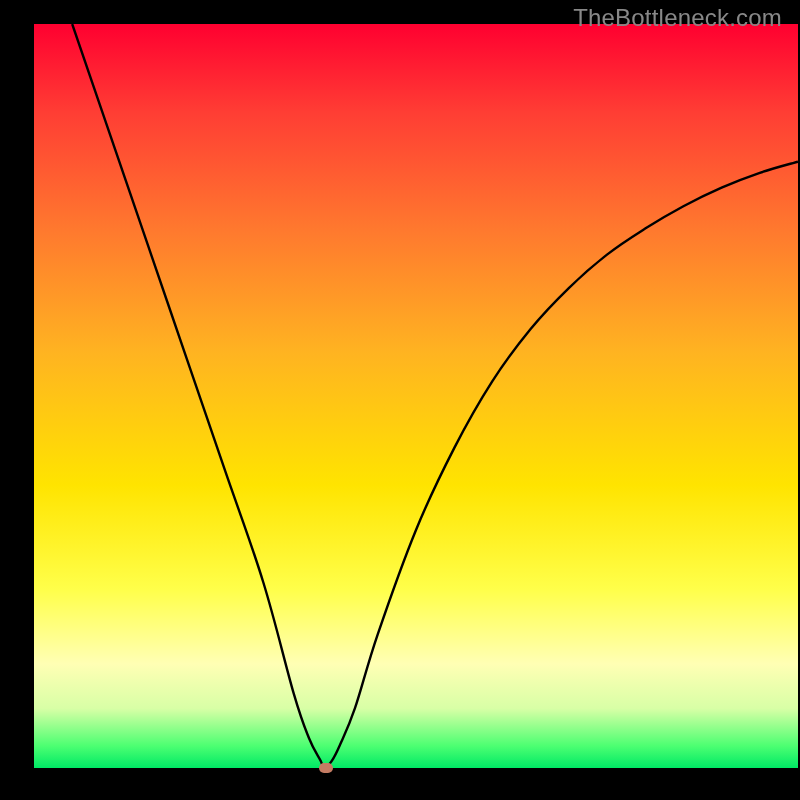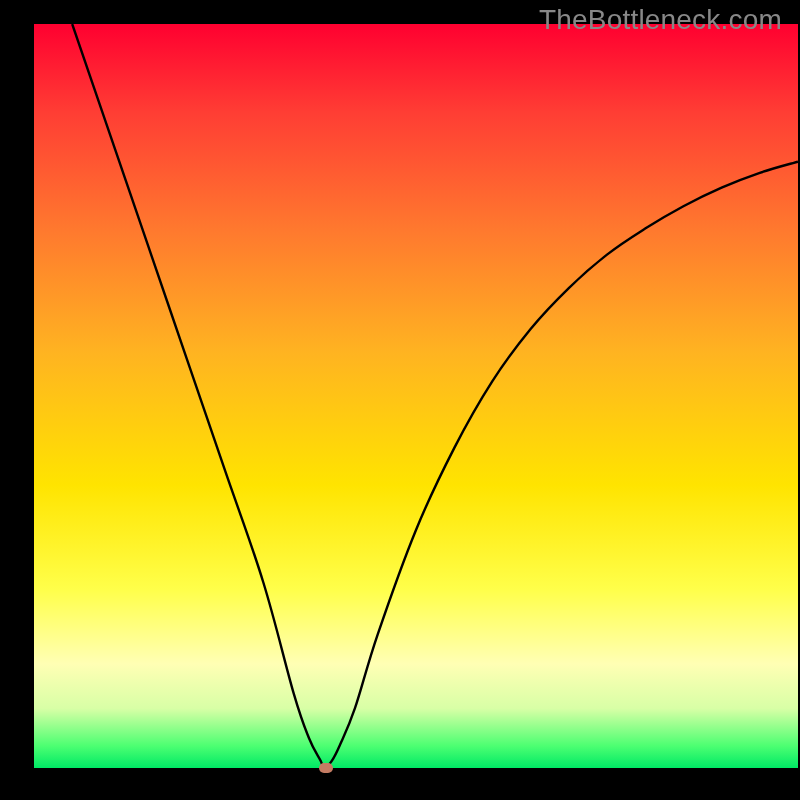--- a/index.html
+++ b/index.html
@@ -9,21 +9,21 @@
     background: #000;
     position: relative;
     font-family: Arial, Helvetica, sans-serif;
     overflow: hidden;
   }
   .watermark {
     position: absolute;
     top: 4px;
     right: 18px;
     color: #888;
-    font-size: 28px;
+    font-size: 24px;
     z-index: 30;
     letter-spacing: 0.2px;
   }
   
   .plot-area {
     position: absolute;
     left: 34px;
     top: 24px;
     width: 764px;   
     height: 744px;  

